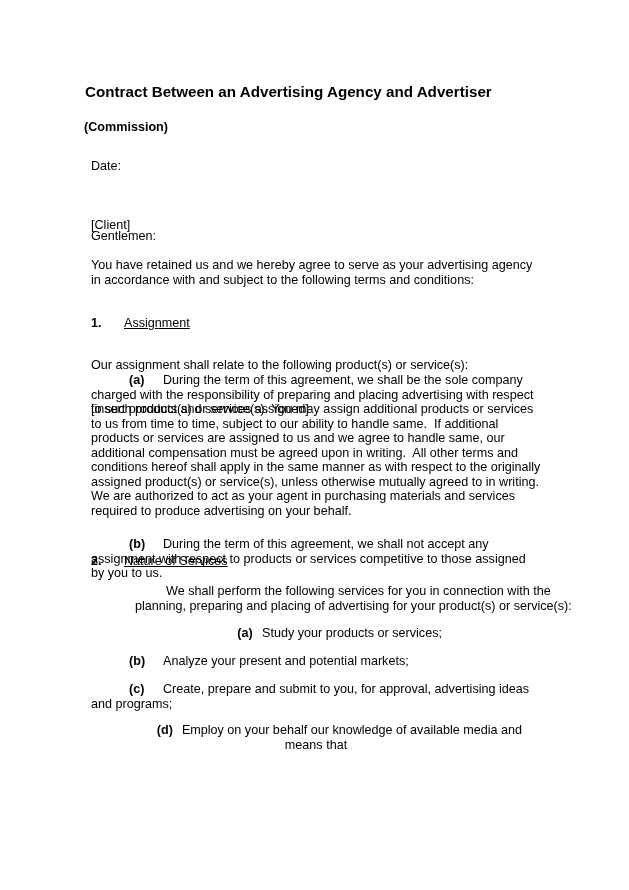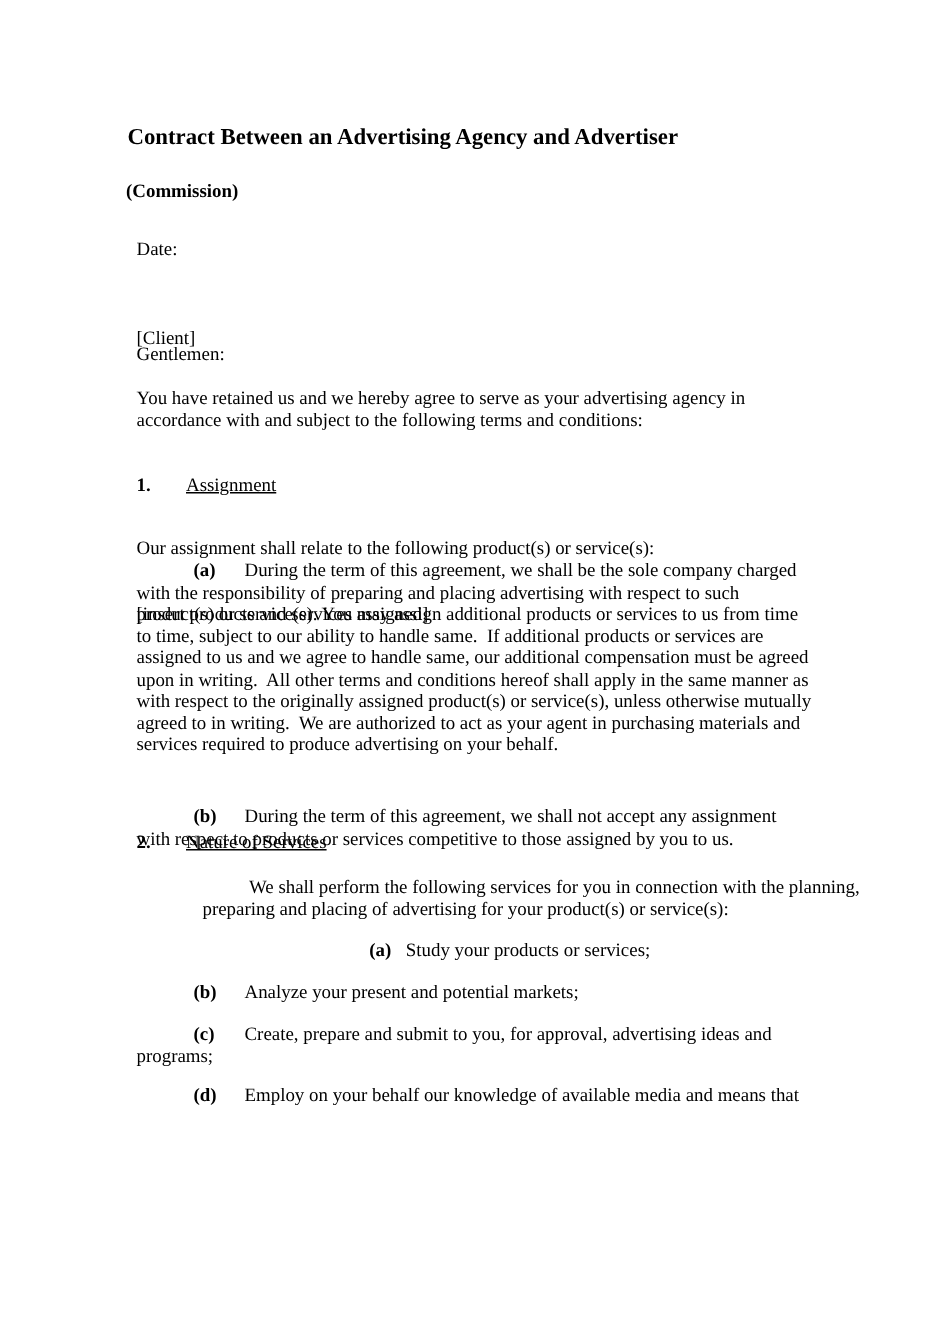--- a/index.html
+++ b/index.html
@@ -6,21 +6,21 @@
     margin: 0;
     padding: 0;
     background: #ffffff;
   }
   .page {
     position: relative;
     width: 629px;
     height: 890px;
     background: #ffffff;
     color: #000000;
-    font-family: Liberation Serif, serif;
+    font-family: Liberation Sans, sans-serif;
     font-size: 12.6px;
     line-height: 14.5px;
     overflow: hidden;
   }
   .block {
     position: absolute;
     white-space: pre-wrap;
   }
   .body-block {
     left: 91px;
@@ -46,21 +46,21 @@
   .t-intro      { top: 258px; }
   .t-h1         { top: 316px; }
   .t-lead1      { top: 329px; }
   .t-para-a     { top: 373px; }
   .t-para-b     { top: 537px; }
   .t-h2         { top: 554px; }
   .t-lead2      { top: 584px; margin-left: 44px; }
   .t-item-a     { top: 626px; text-align: center; }
   .t-item-b     { top: 654px; }
   .t-item-c     { top: 682px; }
-  .t-item-d     { top: 723px; }
+  .t-item-d     { top: 723px; text-align: center; }
 
   .heading-num {
     display: inline-block;
     width: 33px;
     font-weight: bold;
     white-space: pre;
   }
   .heading-title {
     text-decoration: underline;
   }

